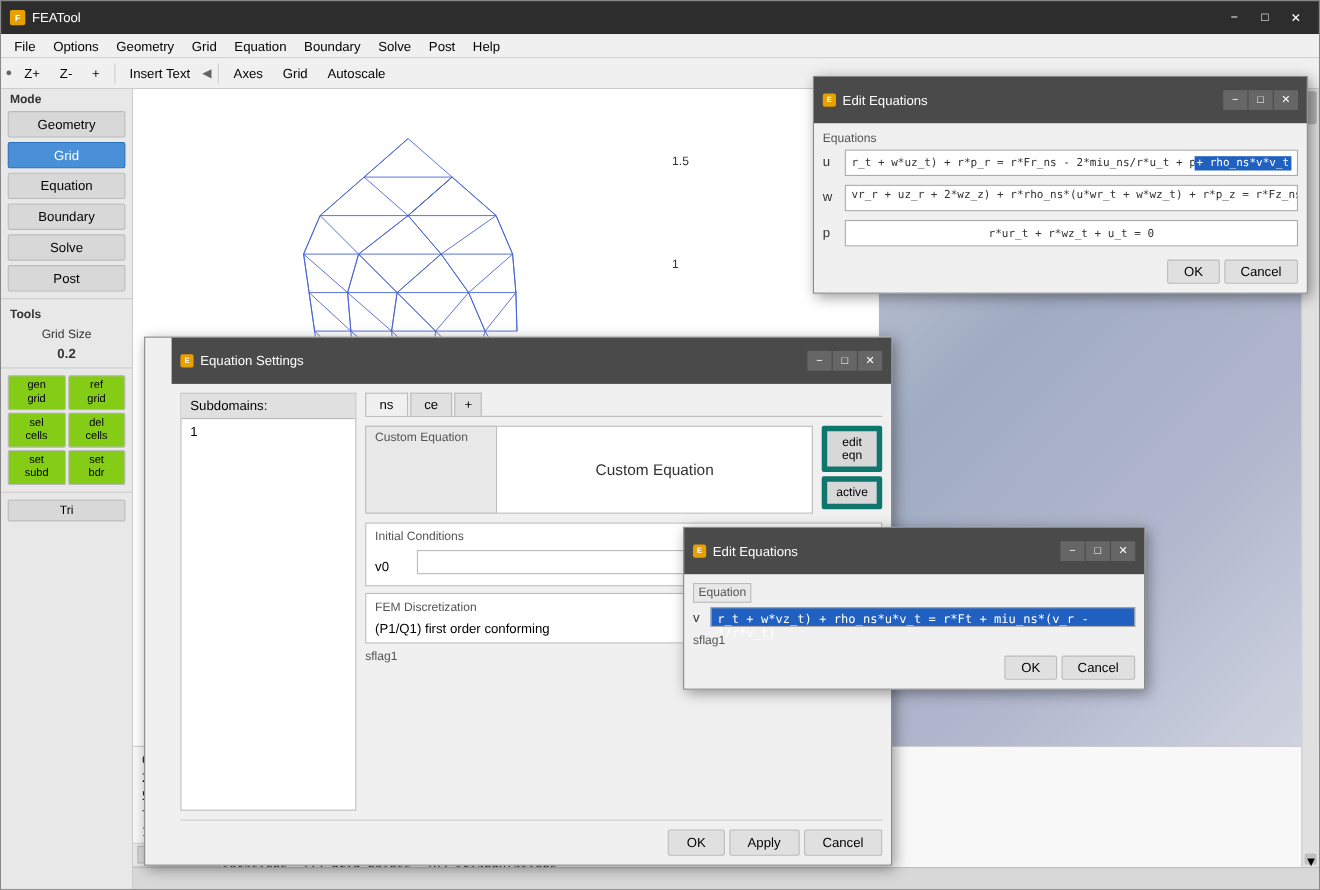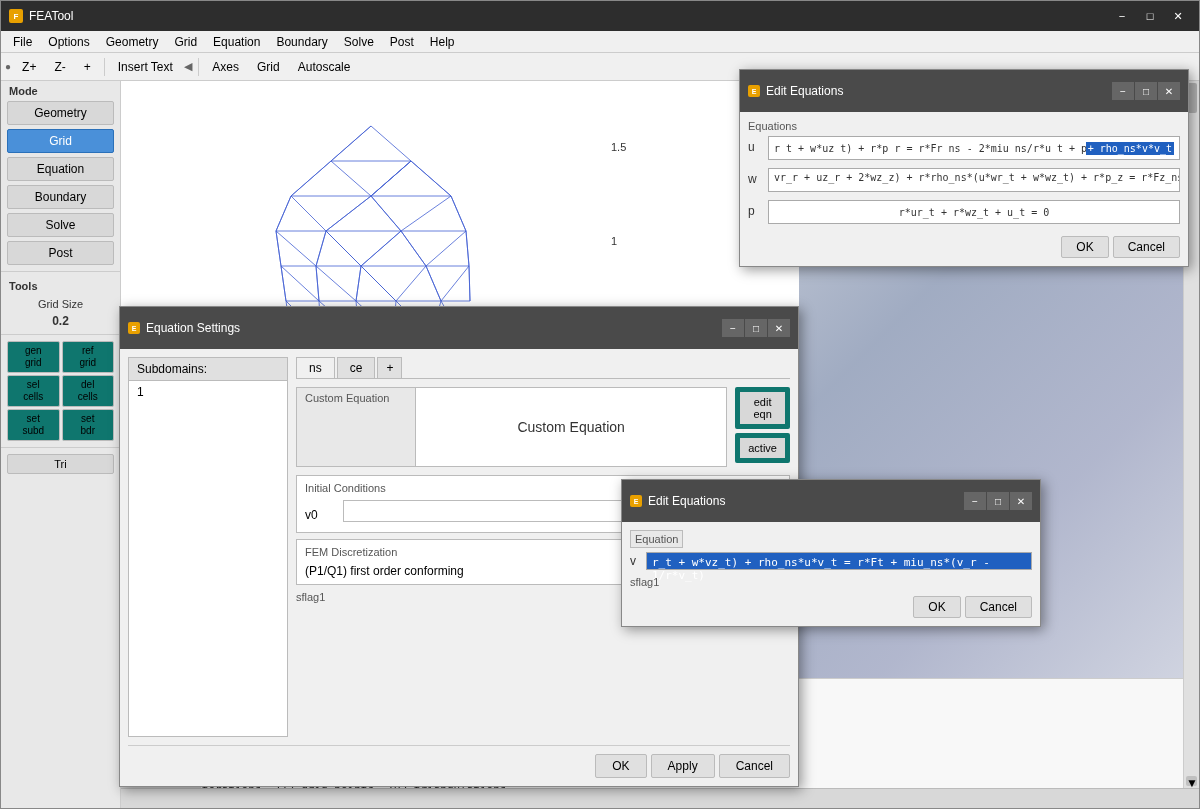--- a/index.html
+++ b/index.html
@@ -96,21 +96,21 @@
       display: grid;
       grid-template-columns: 1fr 1fr;
       gap: 2px;
       padding: 2px 6px;
     }
     .sidebar-sm-btn {
       padding: 3px 4px;
       cursor: pointer;
       font-size: 10px;
       text-align: center;
-      background: #0f766e;
+      background: #84cc16;
       border: 1px solid #bbb;
       border-radius: 2px;
       line-height: 1.2;
     }
     .sidebar-single-btn {
       margin: 2px 6px;
       padding: 3px 8px;
       cursor: pointer;
       font-size: 11px;
       text-align: center;
@@ -224,22 +224,23 @@
       font-size: 12px;
       background: #e0e0e0;
       border: 1px solid #bbb;
       cursor: pointer;
       border-radius: 2px;
     }
 
     
     .eq-settings {
       top: 305px;
-      left: 118px;
+      left: 130px;
       width: 680px;
+      padding-left: 24px;
     }
     .eq-settings-content {
       display: flex;
       gap: 8px;
       height: 380px;
     }
     .eq-left-panel {
       width: 160px;
       border: 1px solid #bbb;
       background: #fff;

